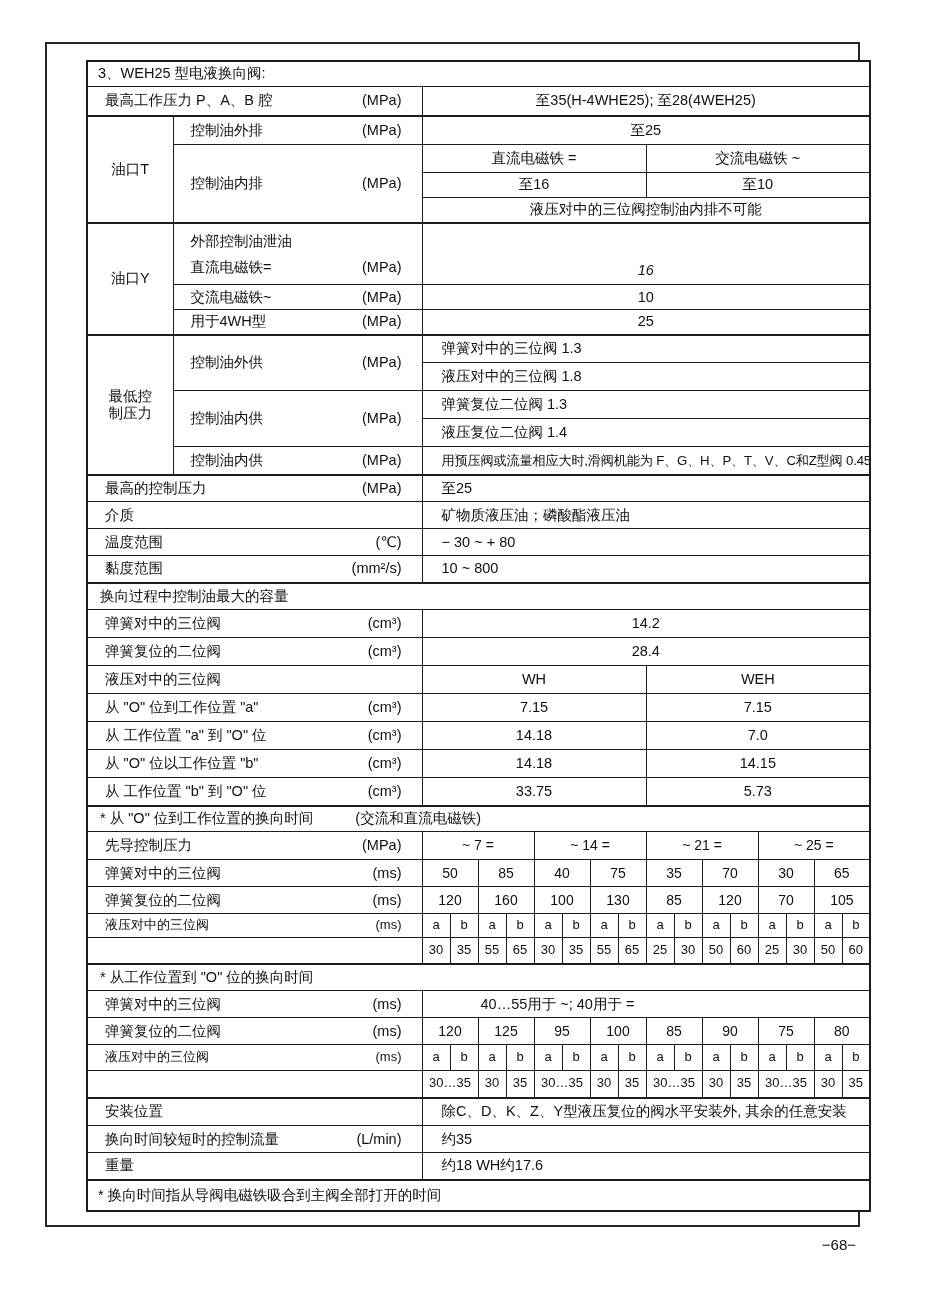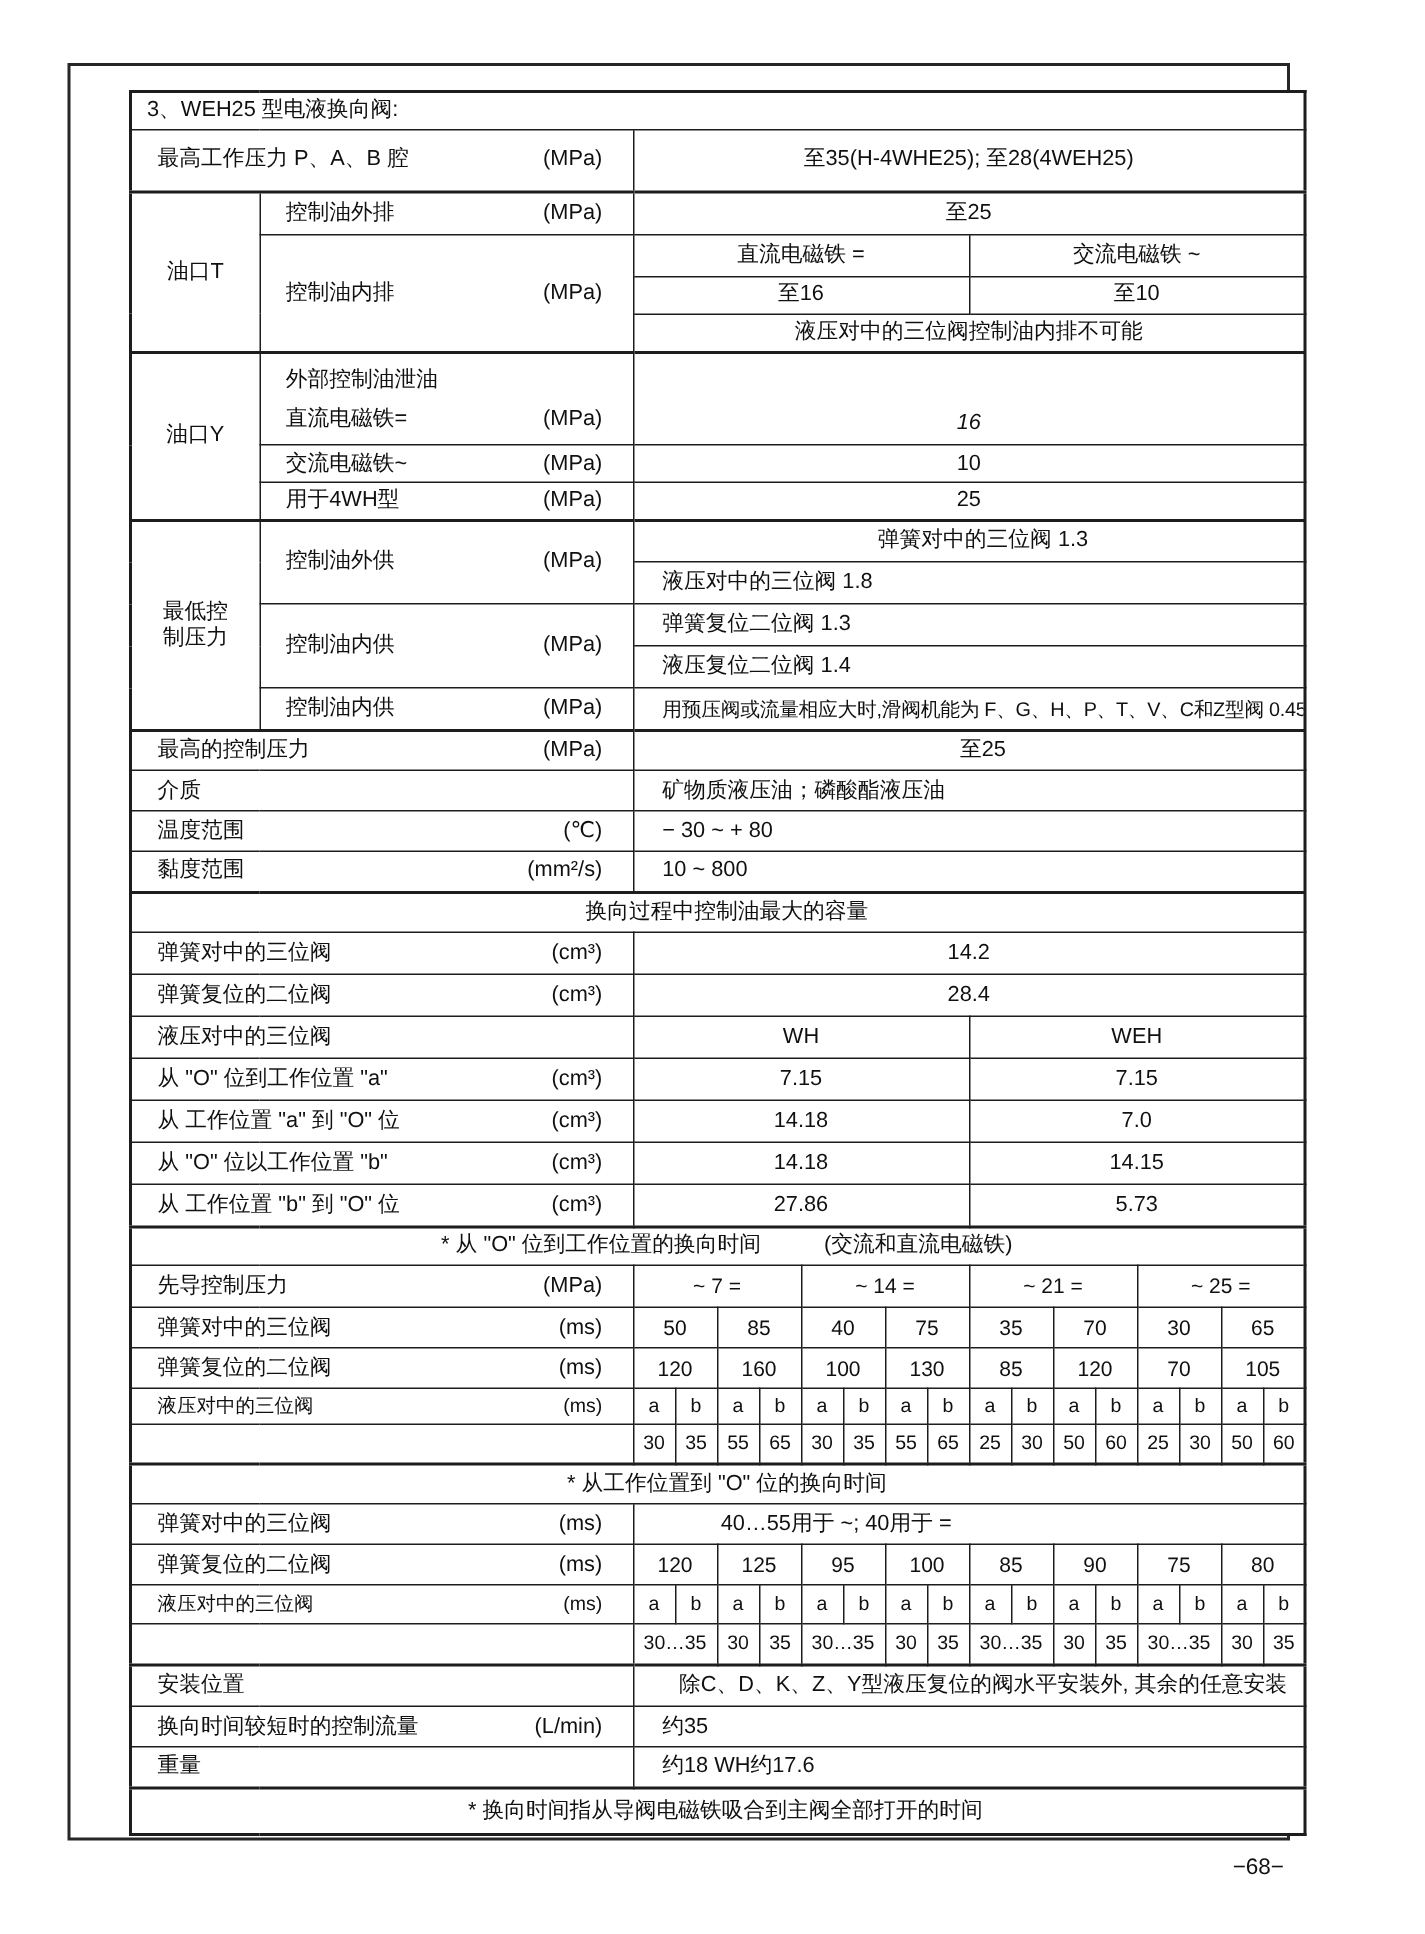--- a/index.html
+++ b/index.html
@@ -3,21 +3,21 @@
 <meta charset="utf-8">
 <style>
   html,body{margin:0;padding:0;background:#ffffff;}
   .screen{position:relative;width:950px;height:1289px;background:#ffffff;overflow:hidden;
           font-family:"Liberation Sans","DejaVu Sans",sans-serif;color:#101010;}
   .frame{position:absolute;left:45px;top:42px;width:811px;height:1181px;border:2px solid #262626;}
   table.spec{position:absolute;left:15px;top:16px;border-collapse:collapse;table-layout:fixed;
              width:783px;border:2px solid #1d1d1d;background:#fff;margin-left:24px;}
   td{border:1px solid #1d1d1d;padding:0;font-size:14.5px;line-height:1.15;color:#101010;
      white-space:nowrap;overflow:hidden;vertical-align:middle;}
-  tr.sec td{border-top-width:2px;text-align:center;}
+  tr.sec td{border-top-width:2px;}
   .lbl{display:flex;justify-content:space-between;align-items:center;padding:0 20px 0 17px;}
   .lbl .u{padding-left:6px;}
   .two{padding:4px 0;}
   .two .lbl{height:26px;}
   td.c{text-align:center;}
   td.vl{text-align:left;padding-left:19px;}
   td.vl2{text-align:left;padding-left:58px;}
   td.vbot{vertical-align:bottom;text-align:center;padding-bottom:5px;font-style:italic;}
   td.grp{text-align:center;}
   td.hdr{text-align:left;padding-left:12px;}
@@ -54,21 +54,21 @@
           <col style="width:28px">
           <col style="width:28px">
           <col style="width:28px">
    </colgroup>
 
    <tbody>
           <tr style="height:25px">
     <td colspan="18" class="title">3、WEH25 型电液换向阀:</td>
    </tr>
 
-   <tr style="height:42px">
+   <tr style="height:30px">
     <td colspan="2">
               <div class="lbl">
                 <span>最高工作压力 P、A、B 腔</span>
                 <span class="u">(MPa)</span>
               </div>
             </td>
     <td colspan="16" class="c">至35(H-4WHE25); 至28(4WEH25)</td>
    </tr>
 
    <tr class="sec" style="height:28px">
@@ -272,21 +272,21 @@
     <td colspan="8" class="c">14.18</td>
     <td colspan="8" class="c">14.15</td>
    </tr>
    <tr style="height:28px">
     <td colspan="2">
               <div class="lbl">
                 <span>从 工作位置 "b" 到 "O" 位</span>
                 <span class="u">(cm³)</span>
               </div>
             </td>
-    <td colspan="8" class="c">27.86</td>
+    <td colspan="8" class="c">33.75</td>
     <td colspan="8" class="c">5.73</td>
    </tr>
 
    <tr class="sec" style="height:26px">
     <td colspan="18" class="hdr"><span>* 从 "O" 位到工作位置的换向时间</span><span class="hdr2">(交流和直流电磁铁)</span></td>
    </tr>
    <tr class="mrow" style="height:28px">
     <td colspan="2">
               <div class="lbl">
                 <span>先导控制压力</span>

